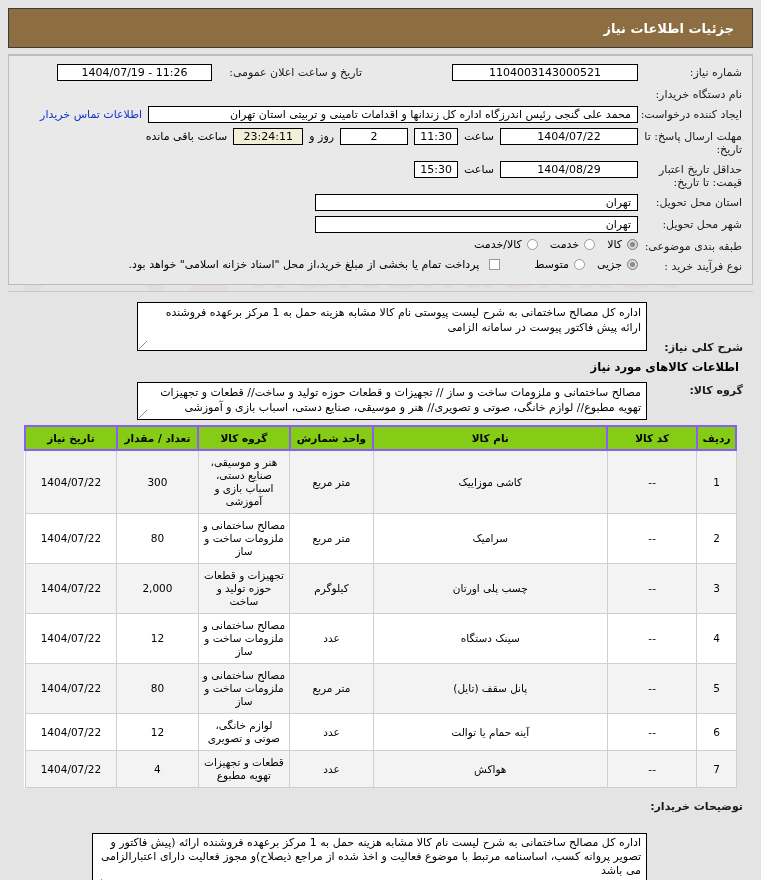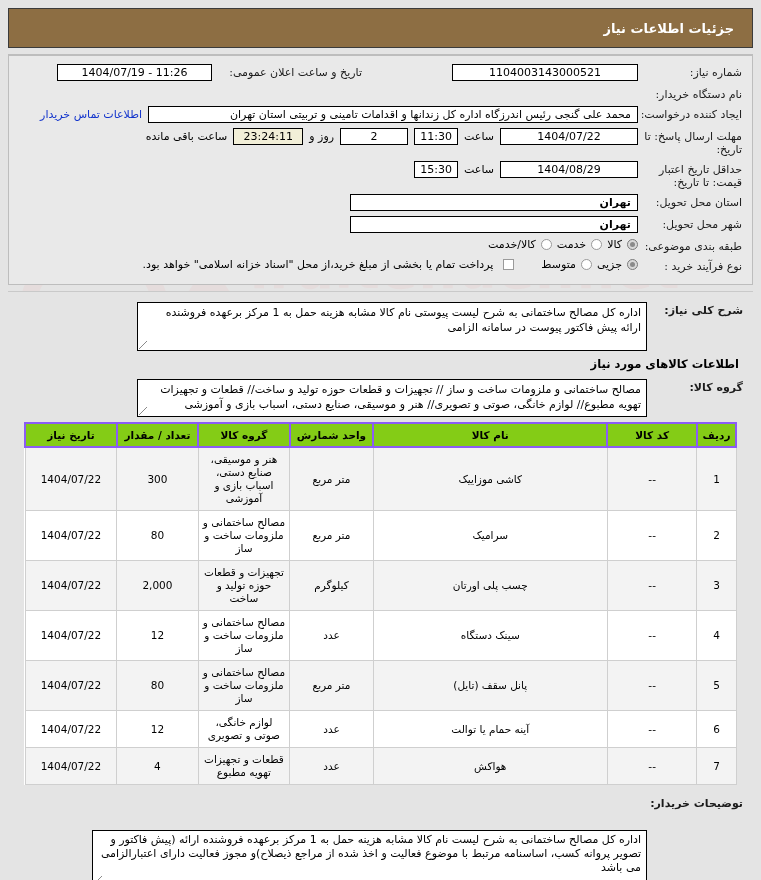--- a/index.html
+++ b/index.html
@@ -132,21 +132,21 @@
     box-sizing: border-box;
     overflow: hidden;
     white-space: nowrap;
   }
   .box.num { width: 186px; }
   .box.full { width: 288px; text-align: right; padding-right: 6px; }
   .box.date { width: 138px; }
   .box.time { width: 44px; }
   .box.days { width: 68px; }
   .box.timer { width: 70px; background: #f2efd8; }
-  .box.city { width: 288px; text-align: right; padding-right: 6px; font-weight: bold; }
+  .box.city { width: 323px; text-align: right; padding-right: 6px; }
 
   .inline-txt { font-size: 11px; padding-top: 2px; white-space: nowrap; }
   .link {
     color: #1133cc;
     font-size: 11px;
     padding-top: 2px;
     white-space: nowrap;
     cursor: pointer;
   }
 
@@ -171,21 +171,21 @@
   }
   .radio.sel { background: #d9d9d9; border-color: #7a7a7a; }
   .radio.sel::after {
     content: "";
     position: absolute;
     left: 2px; top: 2px;
     width: 5px; height: 5px;
     border-radius: 50%;
     background: #8a8a8a;
   }
-  .rlabel { font-size: 11px; margin-left: 0; }
+  .rlabel { font-size: 11px; margin-left: 7px; }
   .chk {
     width: 11px; height: 11px;
     border: 1px solid #9a9a9a;
     background: #fff;
     display: inline-block;
     box-sizing: border-box;
   }
 
   
   .ta {
@@ -387,21 +387,21 @@
             <span class="chk" style="margin-right:22px;"></span>
             <span class="rlabel" style="margin-left:4px;margin-right:5px;">پرداخت تمام یا بخشی از مبلغ خرید،از محل "اسناد خزانه اسلامی" خواهد بود.</span>
           </div>
         </div>
       </div>
 
     </div>
 
     <div class="panel nobg" style="padding-top:10px;">
       <div class="frow">
-        <div class="lbl" style="font-weight:bold;width:96px;min-width:96px;">شرح کلی نیاز:</div>
+        <div class="lbl" style="font-weight:bold;width:96px;min-width:96px;margin-top:37px;">شرح کلی نیاز:</div>
         <div class="fieldzone">
           <div class="ta" style="width:510px;height:49px;margin-left:16px;">اداره کل مصالح ساختمانی به شرح لیست پیوستی نام کالا مشابه هزینه حمل به 1 مرکز برعهده فروشنده ارائه پیش فاکتور  پیوست در سامانه الزامی</div>
         </div>
       </div>
 
       <div class="sectionhead" style="padding-right:4px;">اطلاعات کالاهای مورد نیاز</div>
 
       <div class="frow" style="margin-top:8px;">
         <div class="lbl" style="font-weight:bold;width:96px;min-width:96px;">گروه کالا:</div>
         <div class="fieldzone">

